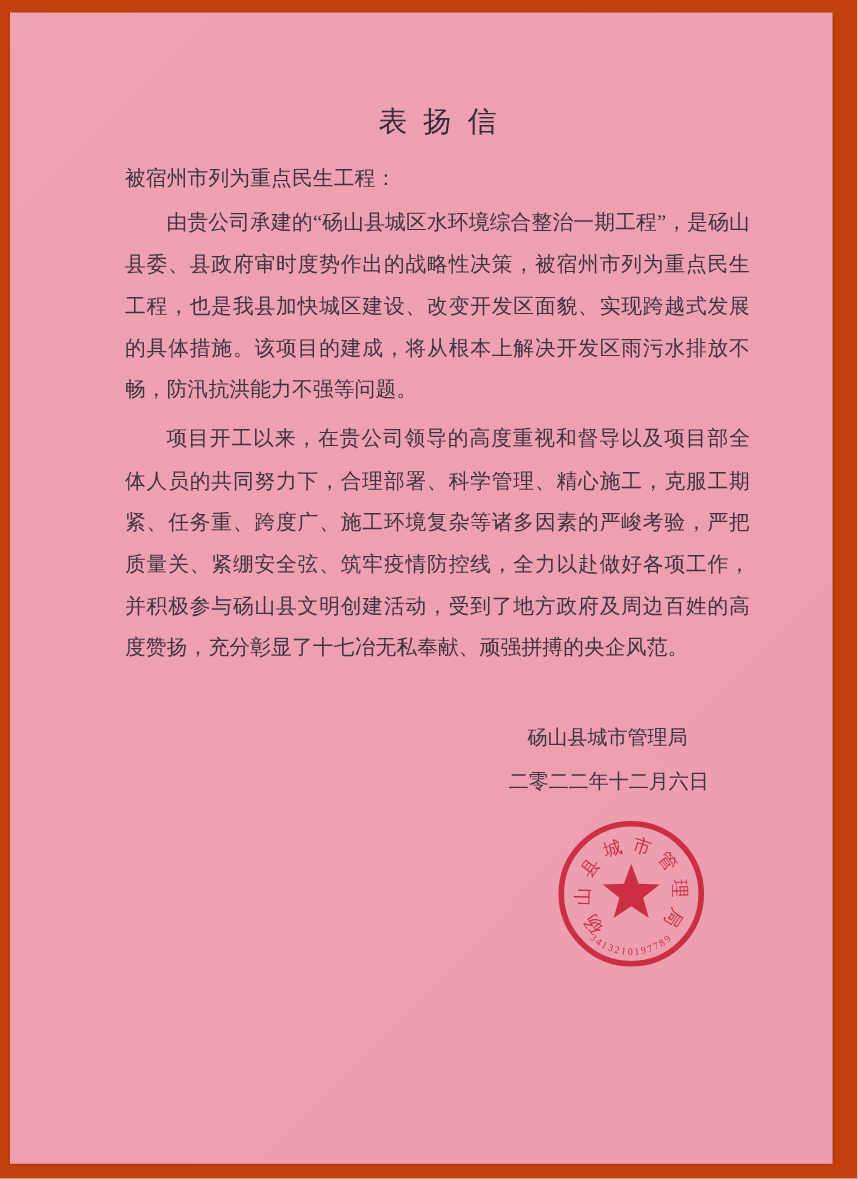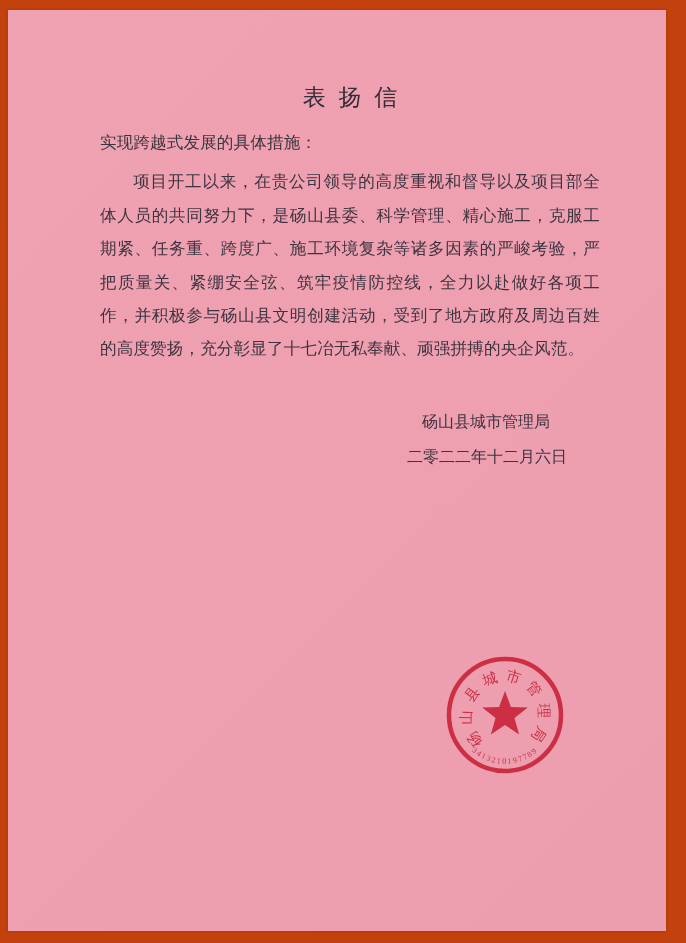--- a/index.html
+++ b/index.html
@@ -90,24 +90,25 @@
 </style>
 </head>
 <body>
 
 <div class="page">
   <div class="paper">
     <div class="content">
 
       <div class="title">表扬信</div>
 
-      <div class="bodytext salutation">实现跨越式发展的具体措施：</div>
+      <div class="bodytext salutation">被宿州市列为重点民生工程：</div>
 
+      <p class="bodytext para p1">由贵公司承建的“砀山县城区水环境综合整治一期工程”，是砀山县委、县政府审时度势作出的战略性决策，被宿州市列为重点民生工程，也是我县加快城区建设、改变开发区面貌、实现跨越式发展的具体措施。该项目的建成，将从根本上解决开发区雨污水排放不畅，防汛抗洪能力不强等问题。</p>
 
-      <p class="bodytext para p2">项目开工以来，在贵公司领导的高度重视和督导以及项目部全体人员的共同努力下，是砀山县委、科学管理、精心施工，克服工期紧、任务重、跨度广、施工环境复杂等诸多因素的严峻考验，严把质量关、紧绷安全弦、筑牢疫情防控线，全力以赴做好各项工作，并积极参与砀山县文明创建活动，受到了地方政府及周边百姓的高度赞扬，充分彰显了十七冶无私奉献、顽强拼搏的央企风范。</p>
+      <p class="bodytext para p2">项目开工以来，在贵公司领导的高度重视和督导以及项目部全体人员的共同努力下，合理部署、科学管理、精心施工，克服工期紧、任务重、跨度广、施工环境复杂等诸多因素的严峻考验，严把质量关、紧绷安全弦、筑牢疫情防控线，全力以赴做好各项工作，并积极参与砀山县文明创建活动，受到了地方政府及周边百姓的高度赞扬，充分彰显了十七冶无私奉献、顽强拼搏的央企风范。</p>
 
 
       <div class="signoff-name">砀山县城市管理局</div>
 
       <div class="signoff-date">二零二二年十二月六日</div>
 
     </div>
 
     <svg class="seal" viewBox="0 0 140 140" xmlns="http://www.w3.org/2000/svg">
       <defs>

